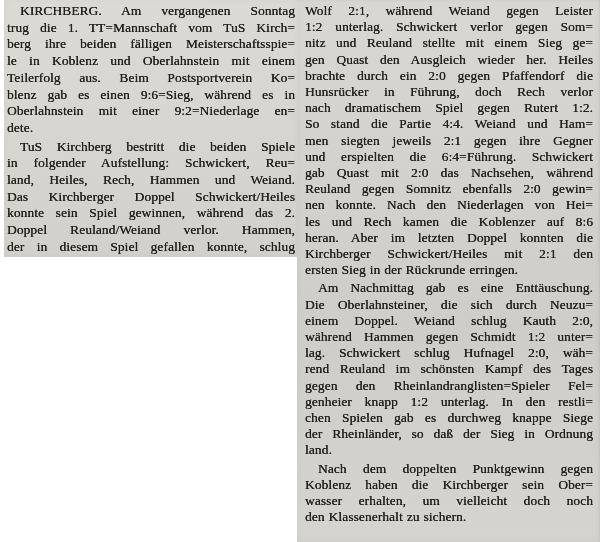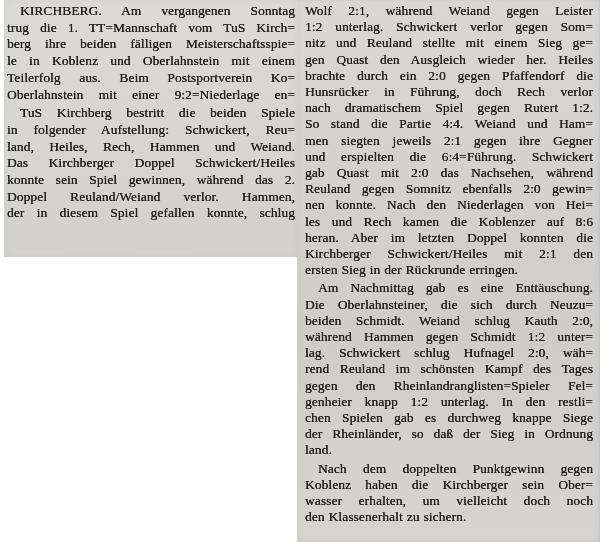--- a/index.html
+++ b/index.html
@@ -49,21 +49,23 @@
 <body>
 
 <div class="page">
   <div class="block block-left">
       <div class="para indent">
         <div class="line">KIRCHBERG. Am vergangenen Sonntag</div>
         <div class="line">trug die 1. TT=Mannschaft vom TuS Kirch=</div>
         <div class="line">berg ihre beiden fälligen Meisterschaftsspie=</div>
         <div class="line">le in Koblenz und Oberlahnstein mit einem</div>
         <div class="line">Teilerfolg aus. Beim Postsportverein Ko=</div>
+        <div class="line">blenz gab es einen 9:6=Sieg, während es in</div>
         <div class="line">Oberlahnstein mit einer 9:2=Niederlage en=</div>
+        <div class="line end">dete.</div>
       </div>
       <div class="para indent">
         <div class="line">TuS Kirchberg bestritt die beiden Spiele</div>
         <div class="line">in folgender Aufstellung: Schwickert, Reu=</div>
         <div class="line">land, Heiles, Rech, Hammen und Weiand.</div>
         <div class="line">Das Kirchberger Doppel Schwickert/Heiles</div>
         <div class="line">konnte sein Spiel gewinnen, während das 2.</div>
         <div class="line">Doppel Reuland/Weiand verlor. Hammen,</div>
         <div class="line">der in diesem Spiel gefallen konnte, schlug</div>
       </div>
@@ -84,21 +86,21 @@
         <div class="line">Reuland gegen Somnitz ebenfalls 2:0 gewin=</div>
         <div class="line">nen konnte. Nach den Niederlagen von Hei=</div>
         <div class="line">les und Rech kamen die Koblenzer auf 8:6</div>
         <div class="line">heran. Aber im letzten Doppel konnten die</div>
         <div class="line">Kirchberger Schwickert/Heiles mit 2:1 den</div>
         <div class="line end">ersten Sieg in der Rückrunde erringen.</div>
       </div>
       <div class="para indent">
         <div class="line">Am Nachmittag gab es eine Enttäuschung.</div>
         <div class="line">Die Oberlahnsteiner, die sich durch Neuzu=</div>
-        <div class="line">beiden Schmidt. Weiand schlug Kauth 2:0,</div>
+        <div class="line">einem Doppel. Weiand schlug Kauth 2:0,</div>
         <div class="line">während Hammen gegen Schmidt 1:2 unter=</div>
         <div class="line">lag. Schwickert schlug Hufnagel 2:0, wäh=</div>
         <div class="line">rend Reuland im schönsten Kampf des Tages</div>
         <div class="line">gegen den Rheinlandranglisten=Spieler Fel=</div>
         <div class="line">genheier knapp 1:2 unterlag. In den restli=</div>
         <div class="line">chen Spielen gab es durchweg knappe Siege</div>
         <div class="line">der Rheinländer, so daß der Sieg in Ordnung</div>
         <div class="line end">land.</div>
       </div>
       <div class="para indent">

